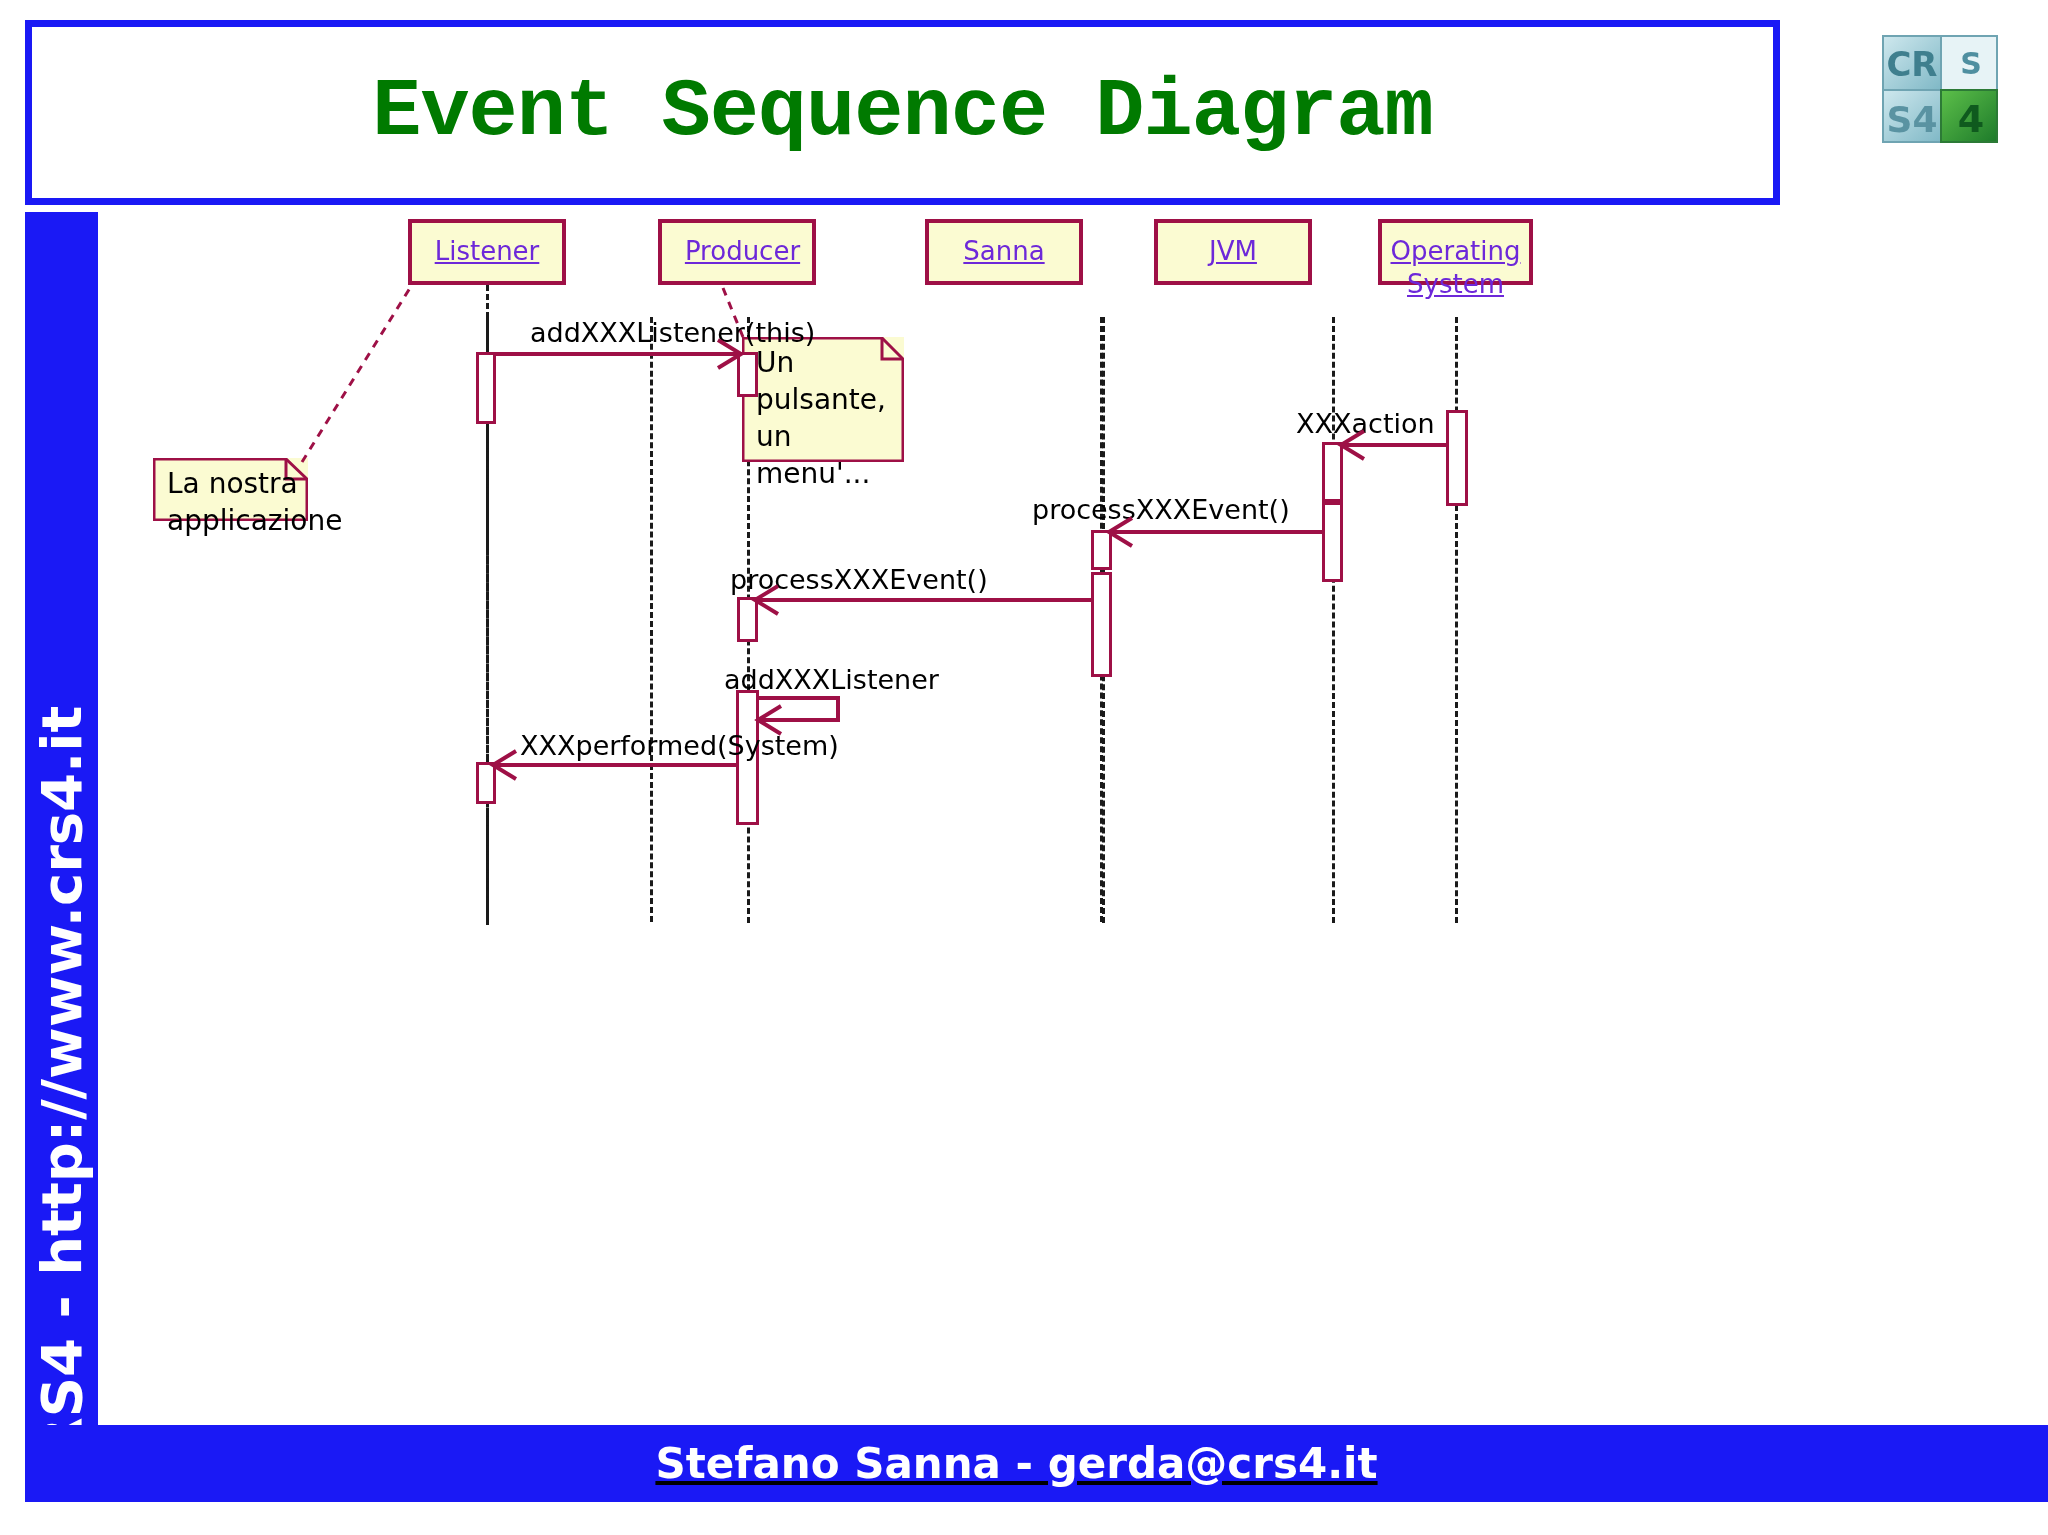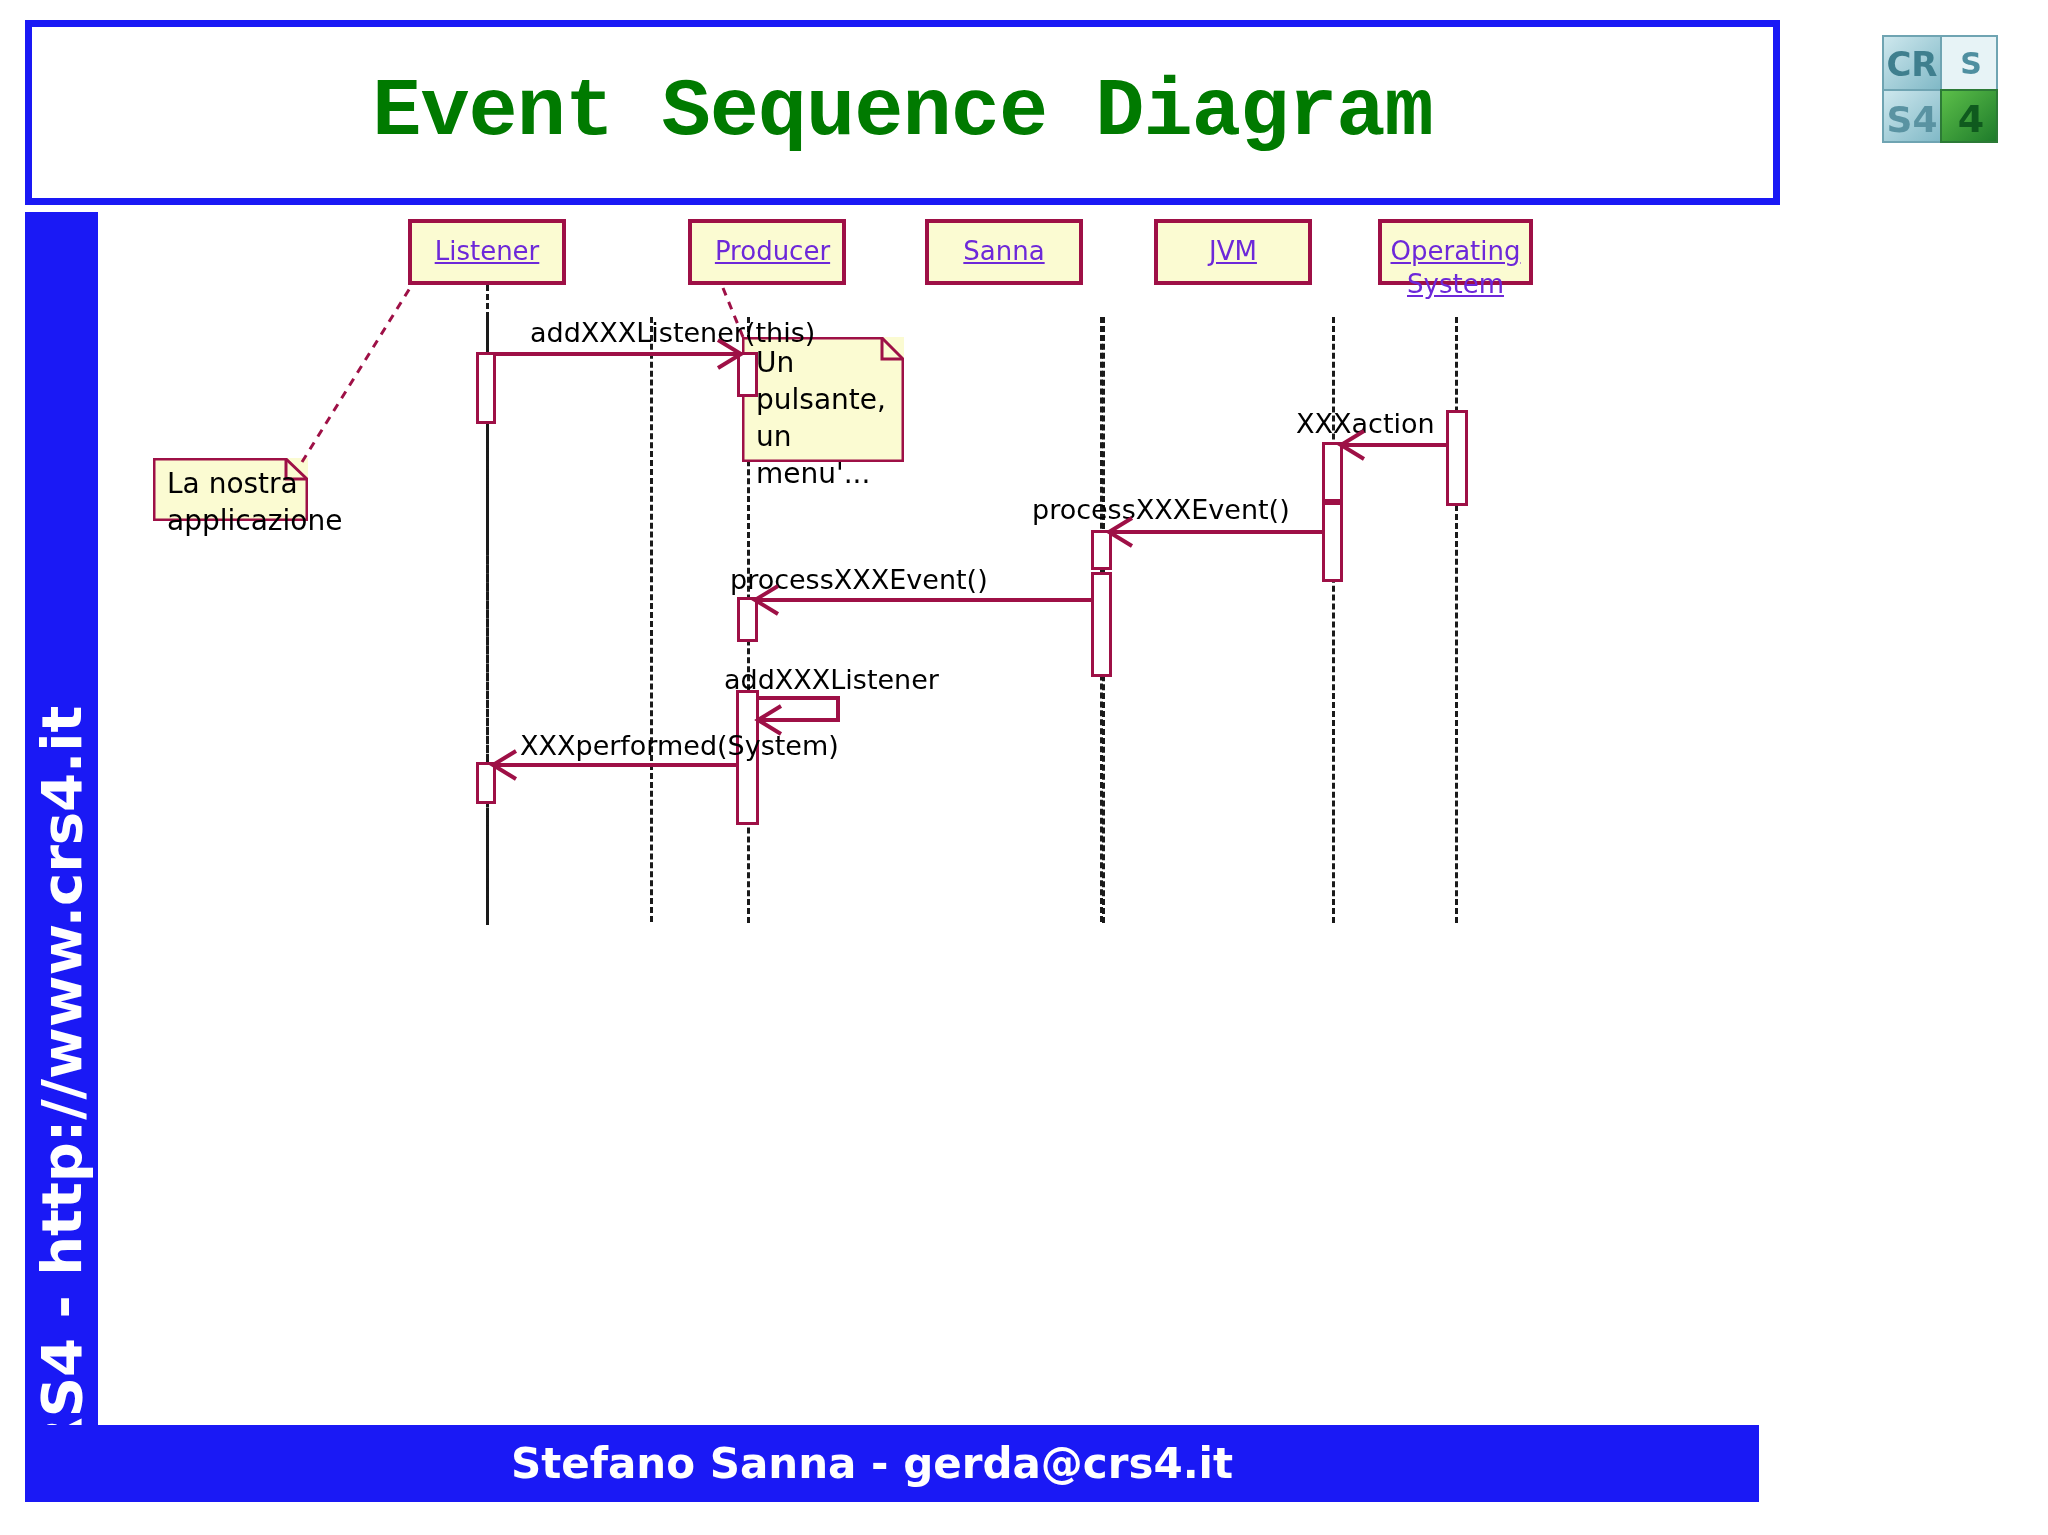--- a/index.html
+++ b/index.html
@@ -31,23 +31,23 @@
   .sidebar-text{
     position:absolute;left:-609px;top:608px;
     width:1290px;height:73px;
     transform:rotate(-90deg);
     color:#ffffff;font-weight:bold;font-size:56px;
     font-family:"DejaVu Sans", sans-serif;
     display:flex;align-items:center;justify-content:flex-start;
     white-space:nowrap;
   }
   .footer-bar{
-    position:absolute;left:25px;top:1425px;width:1734px;height:77px;
+    position:absolute;left:25px;top:1425px;width:2023px;height:77px;
     background:#1a19f5;
-    display:flex;align-items:center;justify-content:center;
+    display:flex;align-items:center;justify-content:center;text-decoration:underline;
   }
   .footer-text{
     color:#ffffff;font-weight:bold;font-size:42px;
     font-family:"DejaVu Sans", sans-serif;white-space:nowrap;
     margin-left:-40px;
   }
   
   .canvas{
     position:absolute;left:98px;top:212px;width:1950px;height:1213px;
     background:#ffffff;
@@ -118,21 +118,21 @@
 
 <div class="sidebar">
   <div class="sidebar-text">CRS4 - http://www.crs4.it</div>
 </div>
 
 <div class="canvas">
 
   <div class="lifeline-head" style="left:310px;top:7px;width:158px;height:66px;">
     <span>Listener</span>
   </div>
-  <div class="lifeline-head" style="left:590px;top:7px;width:158px;height:66px;padding-left:11px;">
+  <div class="lifeline-head" style="left:560px;top:7px;width:158px;height:66px;padding-left:11px;">
     <span>Producer</span>
   </div>
   <div class="lifeline-head" style="left:827px;top:7px;width:158px;height:66px;">
     <span>Sanna</span>
   </div>
   <div class="lifeline-head" style="left:1056px;top:7px;width:158px;height:66px;">
     <span>JVM</span>
   </div>
   <div class="lifeline-head" style="left:1280px;top:7px;width:155px;height:66px;padding-top:12px;">
     <span style="white-space:pre-line;">Operating

